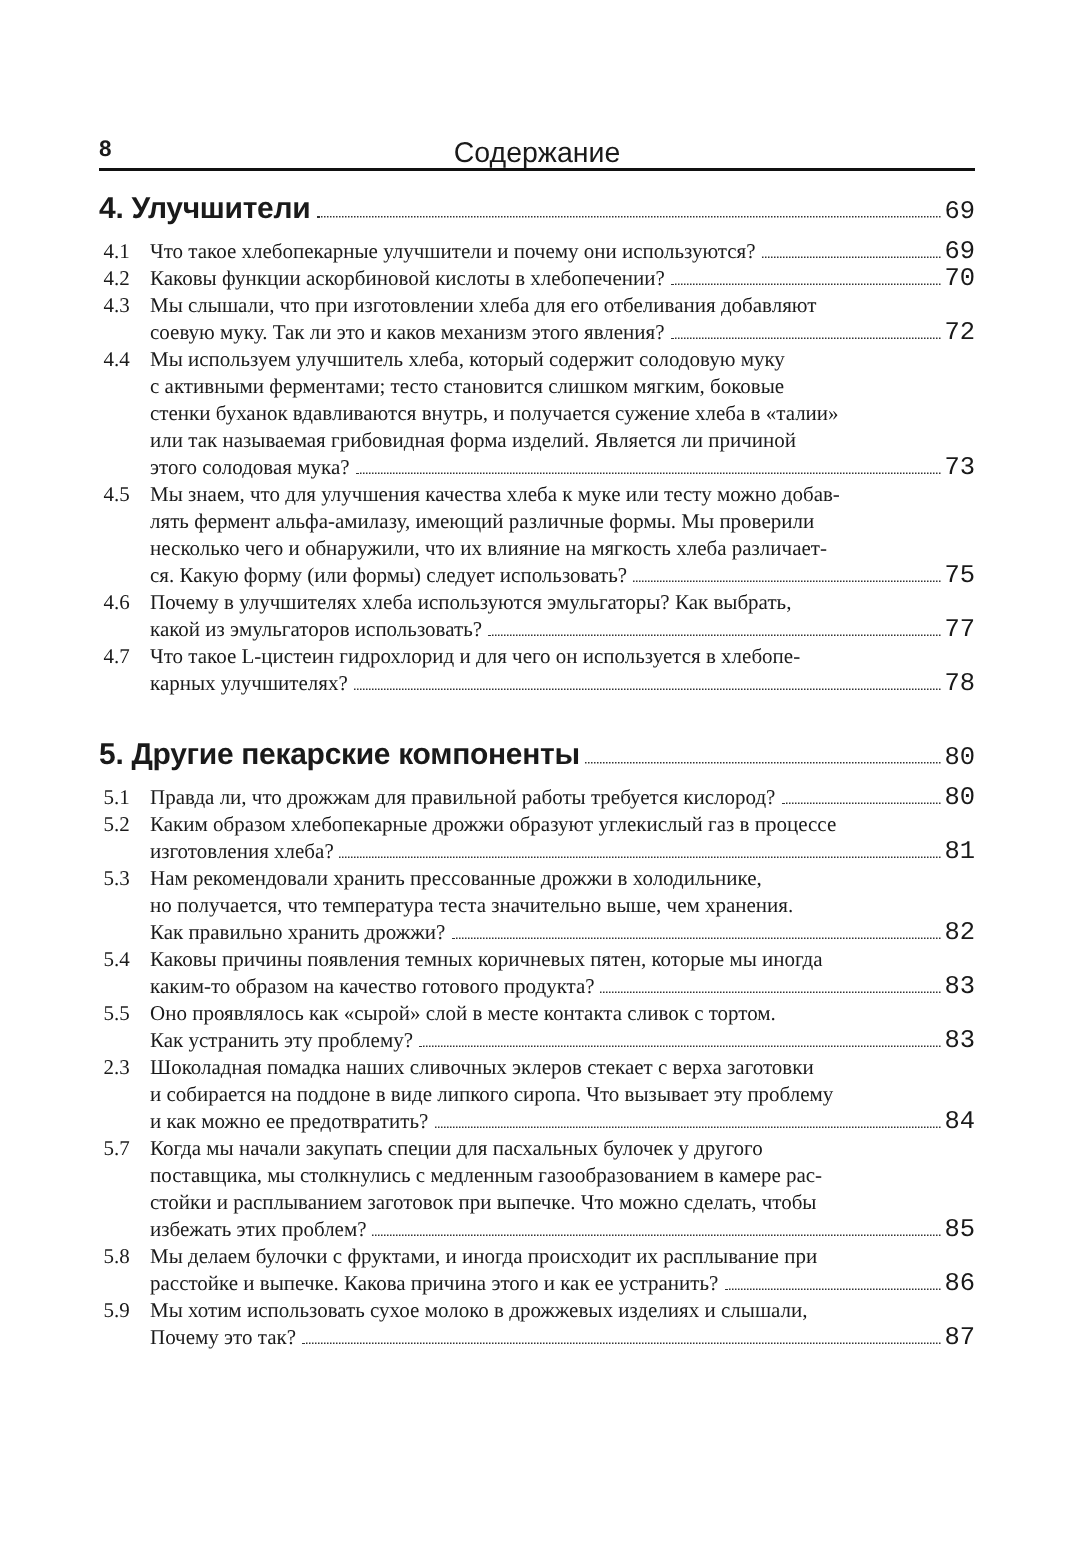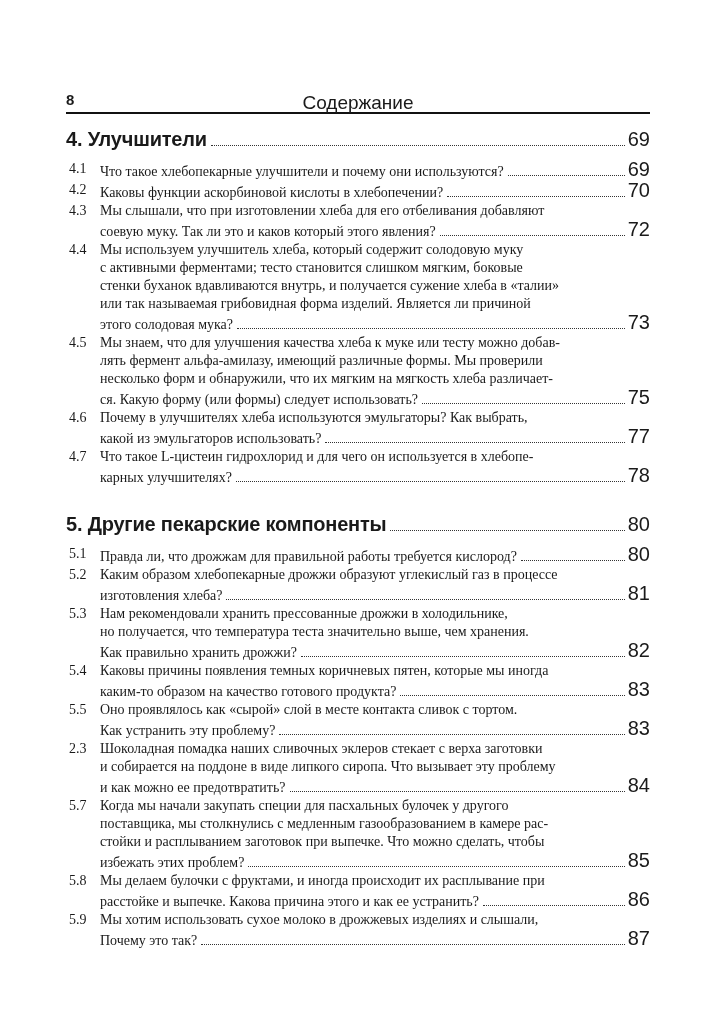--- a/index.html
+++ b/index.html
@@ -5,21 +5,21 @@
   html, body { margin:0; padding:0; background:#ffffff; }
   body { width:717px; height:1031px; position:relative; overflow:hidden; color:#1a1a1a; }
   .page { position:absolute; left:66px; top:88px; width:584px; }
   .running-head { position:relative; height:24px; border-bottom:2px solid #111; }
   .page-num { position:absolute; left:0; top:3px; font-family:"Liberation Sans", sans-serif; font-weight:bold; font-size:15px; }
   .head-title { position:absolute; left:0; right:0; top:4px; text-align:center; font-family:"Liberation Sans", sans-serif; font-size:19px; }
   .chapter { display:flex; align-items:baseline; margin-top:14px; margin-bottom:9px; }
   .chapter.second { margin-top:26px; }
   .chapter-title { font-family:"Liberation Sans", sans-serif; font-weight:bold; font-size:20px; white-space:nowrap; letter-spacing:-0.2px; }
   .leader { flex:1; border-bottom:1px dotted #333; margin:0 3px 4px 4px; min-width:10px; }
-  .pg { font-family:Liberation Sans, sans-serif; font-size:20px; white-space:nowrap; }
+  .pg { font-family:Liberation Mono, monospace; font-size:17px; white-space:nowrap; }
   .entry { display:flex; font-family:"Liberation Serif", serif; font-size:14px; line-height:18px; }
   .num { width:31px; flex:none; padding-left:3px; }
   .body { flex:1; }
   .line { display:block; }
   .last { display:flex; align-items:baseline; }
   .last .txt { white-space:nowrap; }
 </style>
 </head>
 <body>
 
@@ -52,21 +52,21 @@
             <span class="leader"></span>
             <span class="pg">70</span>
           </div>
         </div>
       </div>
       <div class="entry">
         <span class="num">4.3</span>
         <div class="body">
           <span class="line">Мы слышали, что при изготовлении хлеба для его отбеливания добавляют</span>
           <div class="last">
-            <span class="txt">соевую муку. Так ли это и каков который этого явления?</span>
+            <span class="txt">соевую муку. Так ли это и каков механизм этого явления?</span>
             <span class="leader"></span>
             <span class="pg">72</span>
           </div>
         </div>
       </div>
       <div class="entry">
         <span class="num">4.4</span>
         <div class="body">
           <span class="line">Мы используем улучшитель хлеба, который содержит солодовую муку</span>
           <span class="line">с активными ферментами; тесто становится слишком мягким, боковые</span>
@@ -77,21 +77,21 @@
             <span class="leader"></span>
             <span class="pg">73</span>
           </div>
         </div>
       </div>
       <div class="entry">
         <span class="num">4.5</span>
         <div class="body">
           <span class="line">Мы знаем, что для улучшения качества хлеба к муке или тесту можно добав-</span>
           <span class="line">лять фермент альфа-амилазу, имеющий различные формы. Мы проверили</span>
-          <span class="line">несколько форм и обнаружили, что их мягким на мягкость хлеба различает-</span>
+          <span class="line">несколько чего и обнаружили, что их влияние на мягкость хлеба различает-</span>
           <div class="last">
             <span class="txt">ся. Какую форму (или формы) следует использовать?</span>
             <span class="leader"></span>
             <span class="pg">75</span>
           </div>
         </div>
       </div>
       <div class="entry">
         <span class="num">4.6</span>
         <div class="body">

